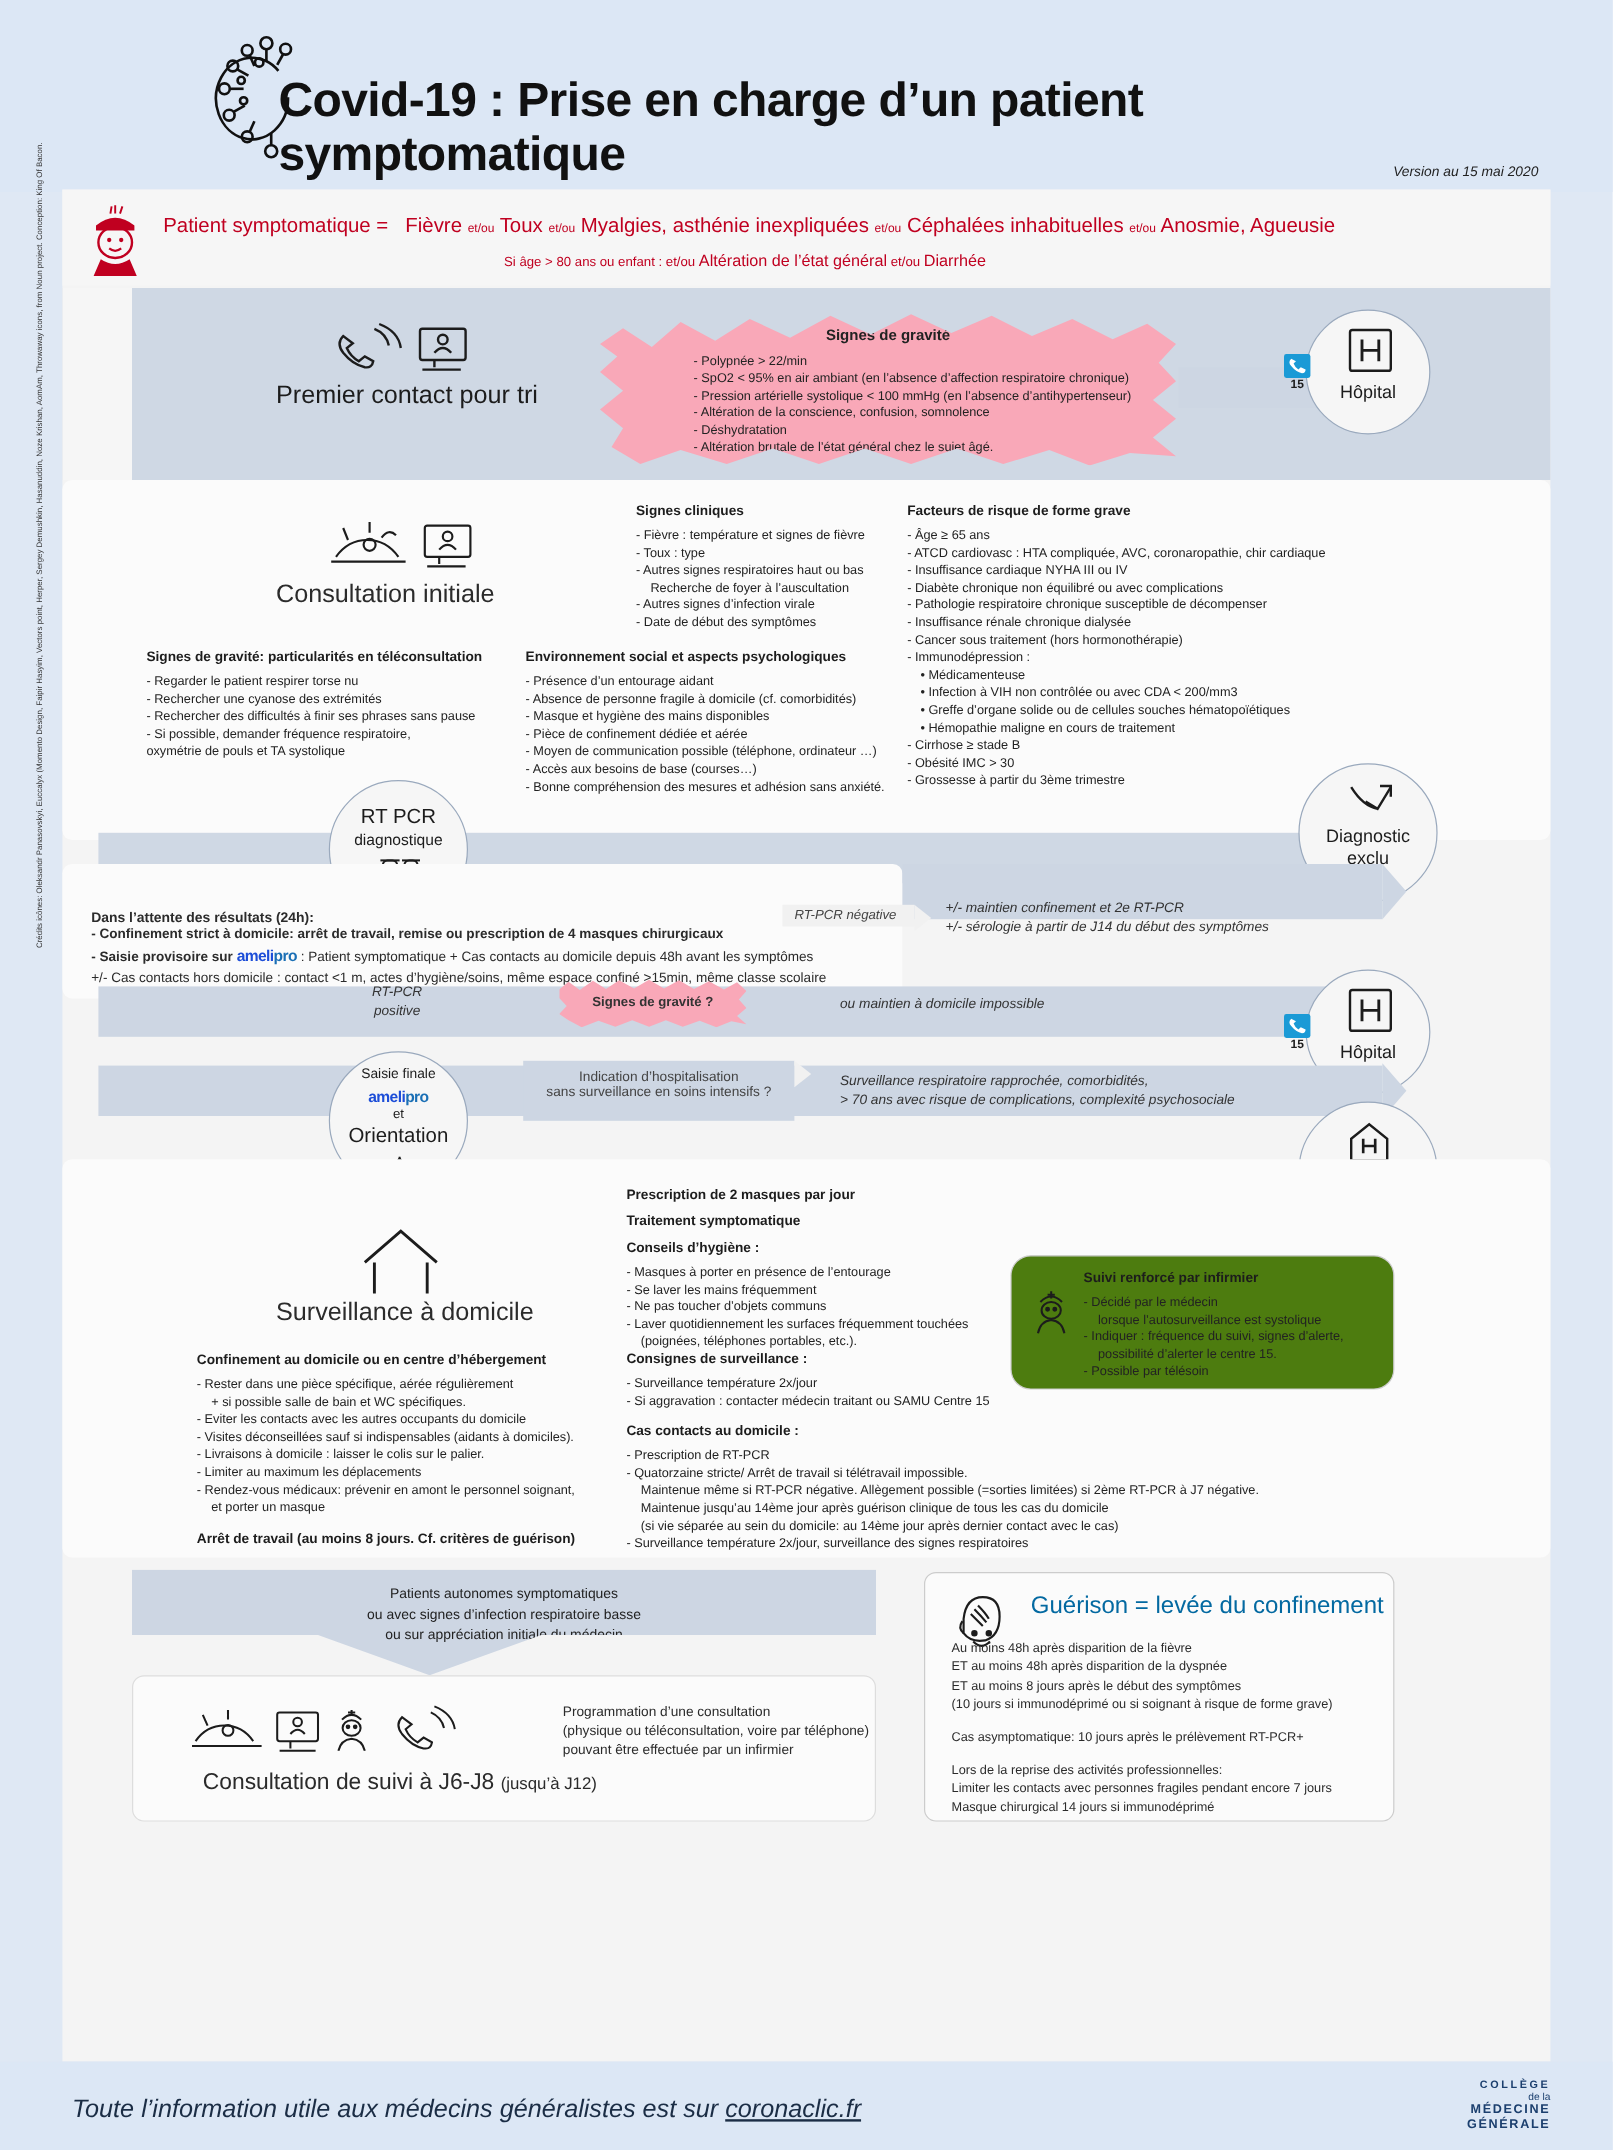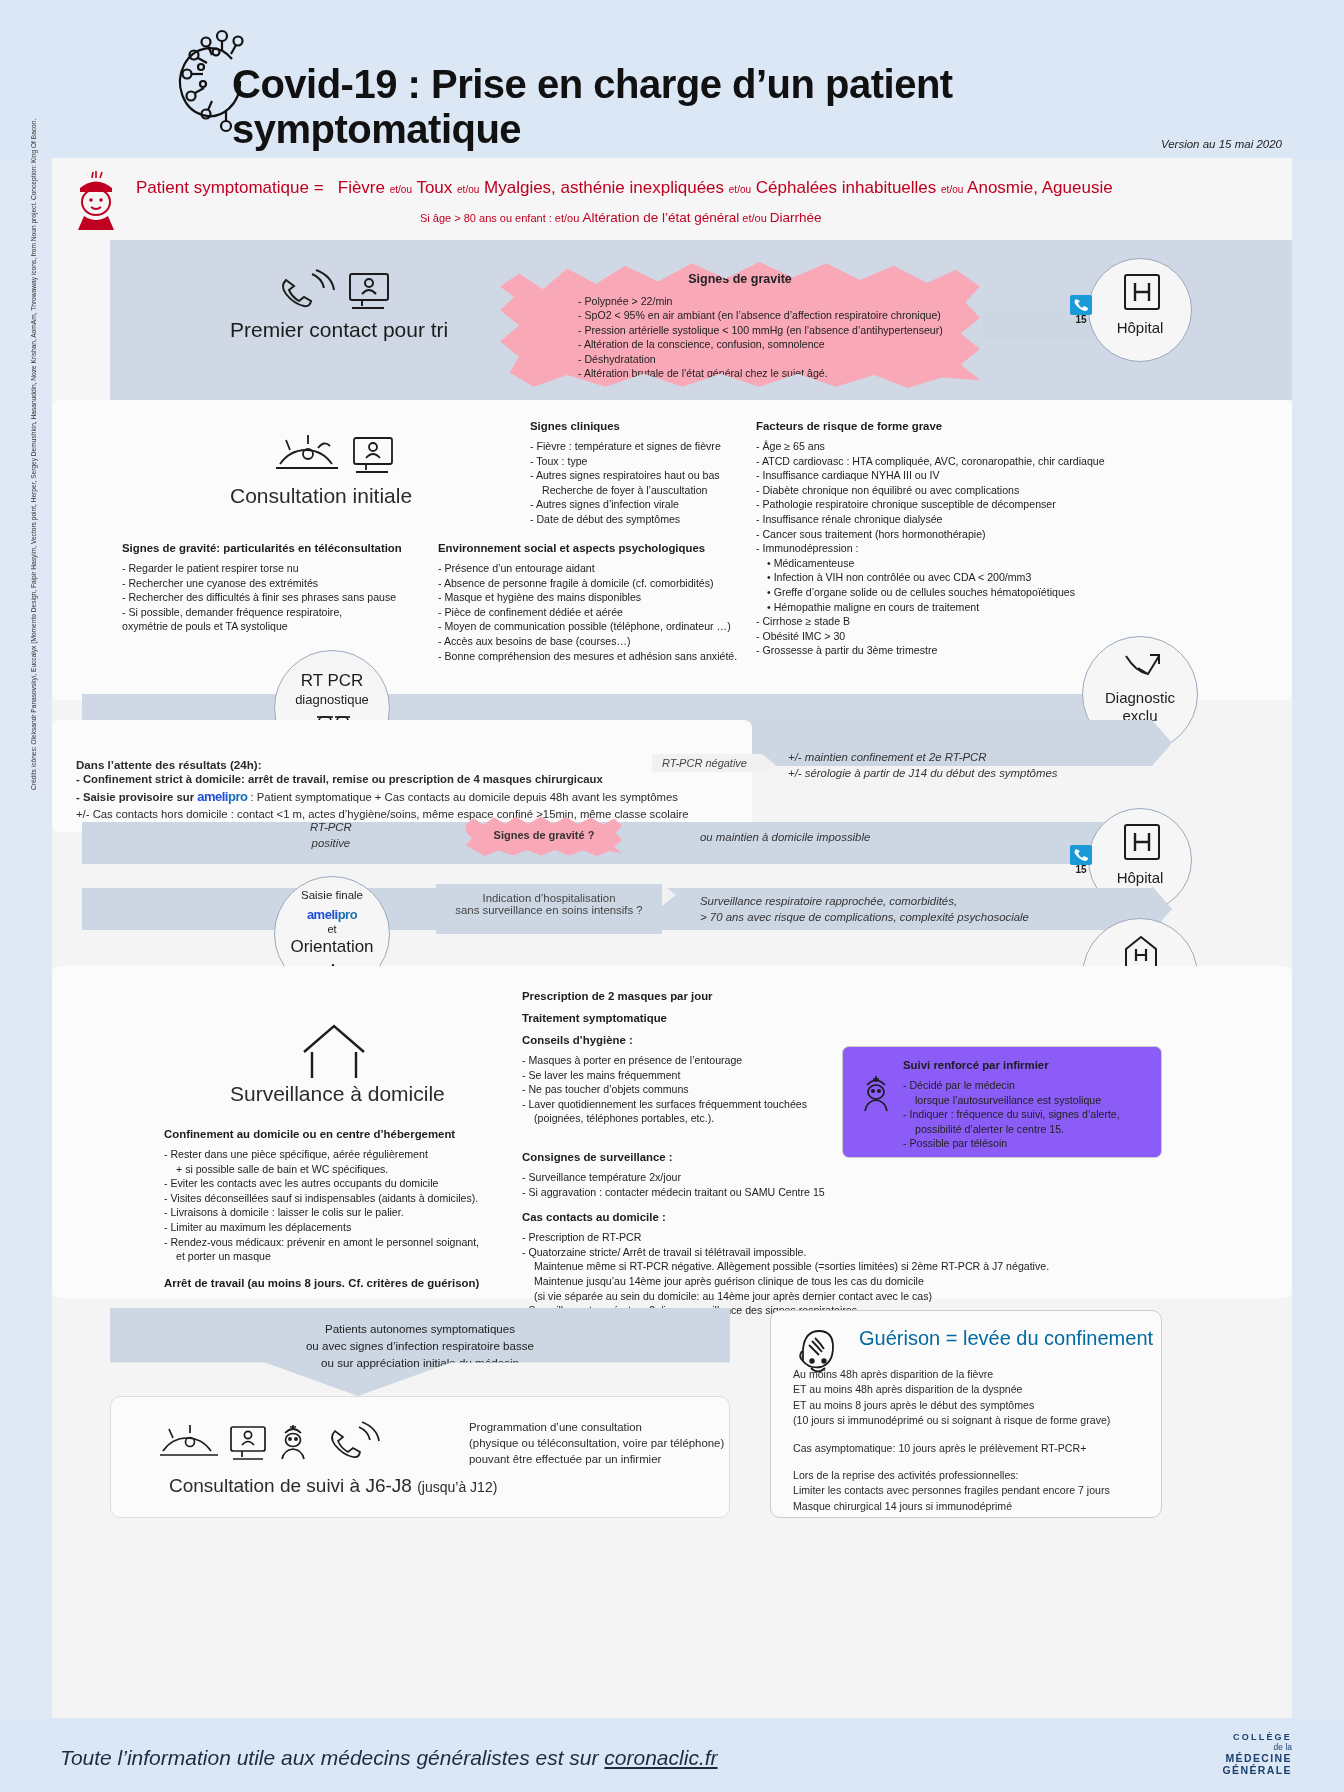--- a/index.html
+++ b/index.html
@@ -130,21 +130,21 @@
       92% 88%,84% 100%,75% 87%,66% 99%,57% 86%,48% 99%,39% 86%,30% 99%,21% 87%,12% 100%,5% 86%,
       0% 74%,4% 58%,0% 42%
     );
   }
 
   
   .sv-title { position:absolute; left:178px; top:1086px; font-size:21px; }
 
   .suivi-box {
     position:absolute; left:790px; top:1046px; width:320px; height:110px;
-    border:1px solid #ccc; border-radius:7px; background:#8b5cf6;
+    border:1px solid #ccc; border-radius:17px; background:#4d7c0f;
   }
 
   
   .pent {
     position:absolute; left:58px; top:1300px; width:620px; height:90px; background:#cdd6e3;
     clip-path: polygon(0 0, 100% 0, 100% 62%, 55% 62%, 40% 100%, 25% 62%, 0 62%);
   }
   .pent-txt { position:absolute; left:0; right:0; top:12px; text-align:center; font-size:11.6px; line-height:17px; color:#222; }
 
   
@@ -479,21 +479,21 @@
           <path d="M4 30 L34 4 L64 30" fill="none" stroke="#1c1c1c" stroke-width="2.4"></path>
           <path d="M12 30 v26 M56 30 v26" fill="none" stroke="#1c1c1c" stroke-width="2.4"></path>
         </svg>
     </span>
     <div class="sv-title" style="position:absolute;left:178px;top:924px;">Surveillance à domicile</div>
 
     <div style="position:absolute;left:470px;top:832px;width:330px;">
       <div class="col-head" style="margin-bottom:10px;">Prescription de 2 masques par jour</div>
       <div class="col-head" style="margin-bottom:10px;">Traitement symptomatique</div>
       <div class="col-head">Conseils d’hygiène :</div>
-      <div class="col-body" style="margin-bottom:25px;">
+      <div class="col-body" style="margin-bottom:1px;">
         <div>- Masques à porter en présence de l’entourage</div>
         <div>- Se laver les mains fréquemment</div>
         <div>- Ne pas toucher d’objets communs</div>
         <div>- Laver quotidiennement les surfaces fréquemment touchées</div>
         <div class="ind">(poignées, téléphones portables, etc.).</div>
       </div>
       <div class="col-head">Consignes de surveillance :</div>
       <div class="col-body" style="margin-bottom:12px;">
         <div>- Surveillance température 2x/jour</div>
         <div>- Si aggravation : contacter médecin traitant ou SAMU Centre 15</div>

